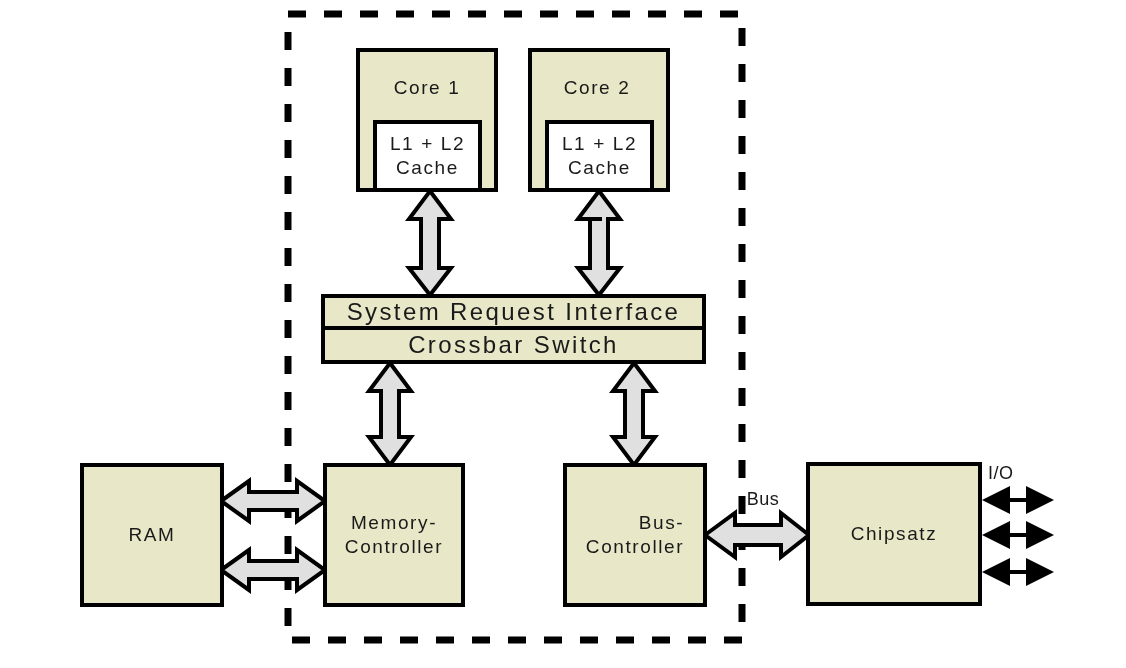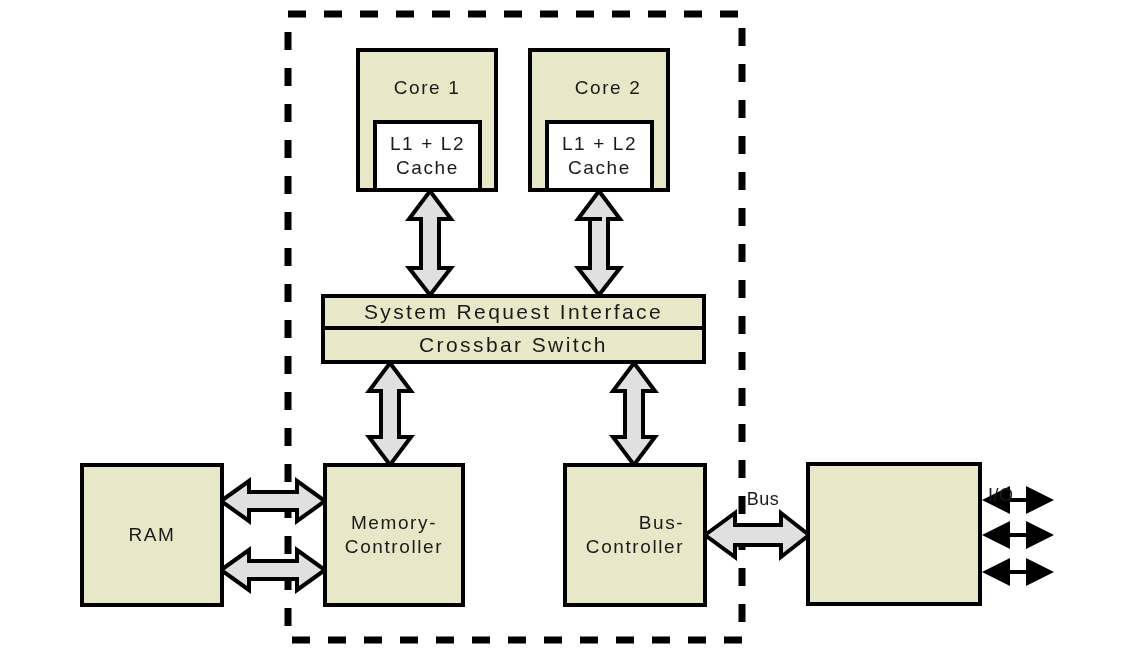--- a/index.html
+++ b/index.html
@@ -15,21 +15,21 @@
   .lbl{
     position:absolute;
     text-align:center;
     color:#1a1a1a;
     letter-spacing:1.6px;
     line-height:1.28;
     white-space:pre;
     pointer-events:none;
   }
   .box-label{font-size:19px;}
-  .bar-label{font-size:21px;letter-spacing:2.4px;}
+  .bar-label{font-size:24px;letter-spacing:2.4px;}
   .small-label{font-size:18px;letter-spacing:0.5px;}
   .center-both{display:flex;align-items:center;justify-content:center;}
 </style>
 </head>
 <body>
 
 <div id="stage">
 
   <svg id="svgroot" viewBox="0 0 1126 668" xmlns="http://www.w3.org/2000/svg">
 
@@ -126,35 +126,36 @@
     <rect x="325" y="465" width="138" height="140" fill="#e8e8c8" stroke="#000000" stroke-width="4"></rect>
     <rect x="565" y="465" width="140" height="140" fill="#e8e8c8" stroke="#000000" stroke-width="4"></rect>
     <rect x="808" y="464" width="172" height="140" fill="#e8e8c8" stroke="#000000" stroke-width="4"></rect>
   </svg>
 
   <div class="lbl box-label center-both" style="left:358px;top:58px;width:138px;height:60px;">Core 1</div>
 
   <div class="lbl box-label center-both" style="left:375px;top:122px;width:105px;height:68px;">L1 + L2
 Cache</div>
 
-  <div class="lbl box-label center-both" style="left:539px;top:58px;width:138px;height:60px;">Core 2</div>
+  <div class="lbl box-label center-both" style="left:528px;top:58px;width:138px;height:60px;">Core 2</div>
 
   <div class="lbl box-label center-both" style="left:547px;top:122px;width:105px;height:68px;">L1 + L2
 Cache</div>
 
   <div class="lbl bar-label center-both" style="left:323px;top:296px;width:381px;height:32px;">System Request Interface</div>
 
   <div class="lbl bar-label center-both" style="left:323px;top:328px;width:381px;height:34px;">Crossbar Switch</div>
 
   <div class="lbl box-label center-both" style="left:82px;top:465px;width:140px;height:140px;">RAM</div>
 
   <div class="lbl box-label center-both" style="left:325px;top:465px;width:138px;height:140px;text-align:center;">Memory-
 Controller</div>
 
   <div class="lbl box-label center-both" style="left:565px;top:465px;width:140px;height:140px;text-align:right;">Bus-
 Controller</div>
 
+  <div class="lbl box-label center-both" style="left:808px;top:464px;width:172px;height:140px;">Chipsatz</div>
 
   <div class="lbl small-label" style="left:733px;top:488px;width:60px;">Bus</div>
 
-  <div class="lbl small-label" style="left:988px;top:484px;width:50px;text-align:left;">I/O</div>
+  <div class="lbl small-label" style="left:988px;top:462px;width:50px;text-align:left;">I/O</div>
 
 </div>
 
 </body></html>

